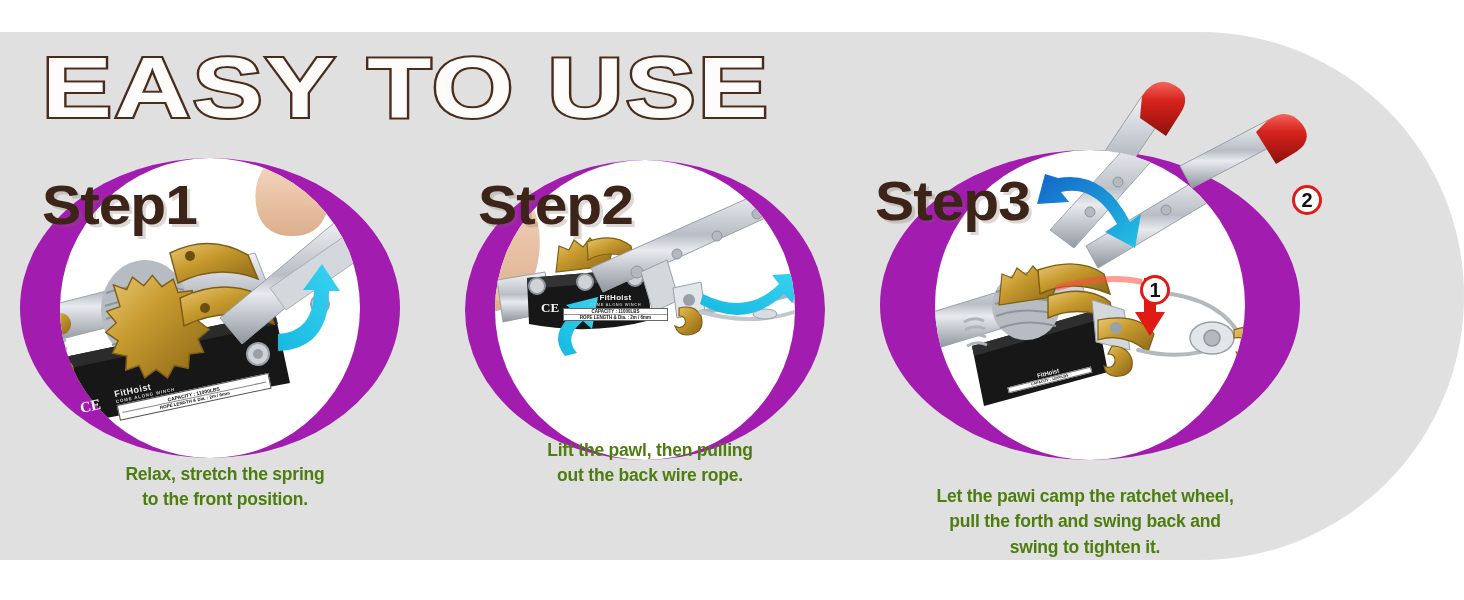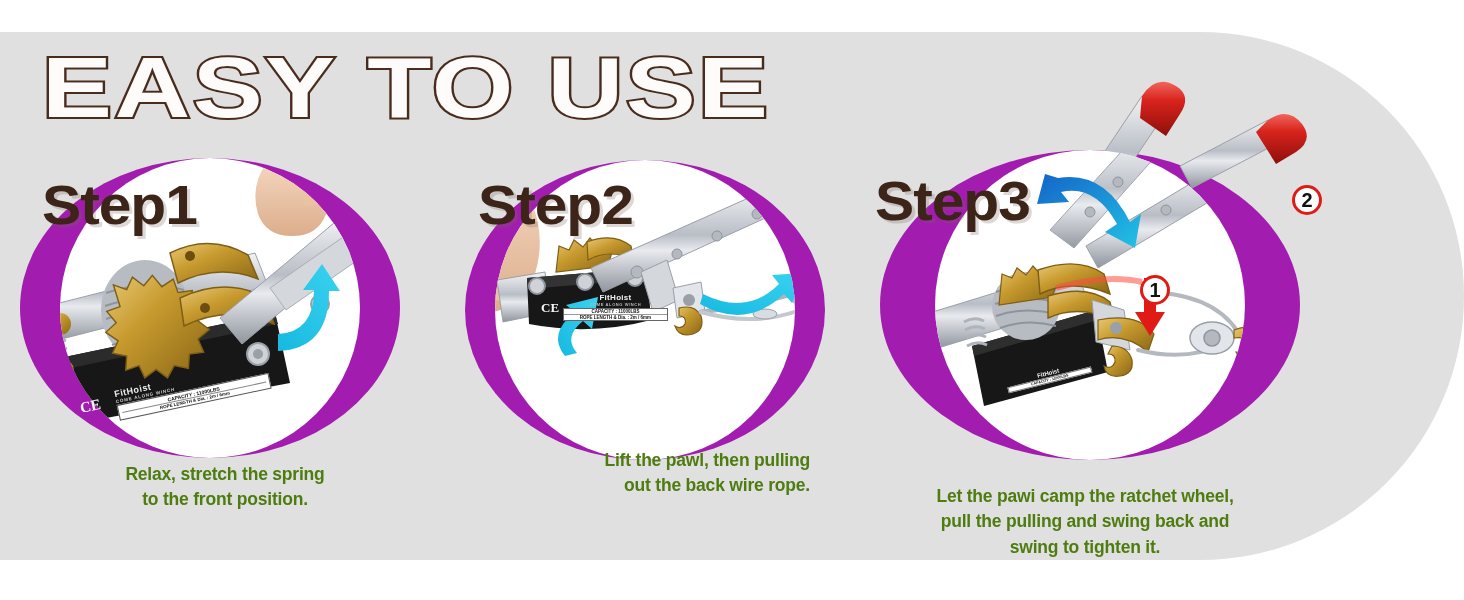--- a/index.html
+++ b/index.html
@@ -77,21 +77,21 @@
     position: absolute;
     text-align: center;
     font-size: 17.5px;
     font-weight: bold;
     color: #4d7c0f;
     line-height: 1.45;
     letter-spacing: -0.2px;
     z-index: 8;
   }
   .cap1 { left: 60px;  top: 462px; width: 330px; }
-  .cap2 { left: 490px; top: 448px; width: 320px; text-align: right; }
+  .cap2 { left: 490px; top: 438px; width: 320px; }
   .cap3 { left: 875px; top: 484px; width: 420px; }
 
   
   .art { position: absolute; left: 0; top: 0; width: 100%; height: 100%; }
 
   
   .marker {
     position: absolute;
     width: 30px; height: 30px;
     border-radius: 50%;
@@ -371,17 +371,17 @@
   <div class="caption cap1">
     <div>Relax, stretch the spring</div>
     <div>to the front position.</div>
   </div>
   <div class="caption cap2">
     <div>Lift the pawl, then pulling</div>
     <div>out the back wire  rope.</div>
   </div>
   <div class="caption cap3">
     <div>Let the pawi camp the ratchet wheel,</div>
-    <div>pull the pulling and swing back and</div>
+    <div>pull the forth and swing back and</div>
     <div>swing to tighten it.</div>
   </div>
 
 </div>
 
 </body></html>

